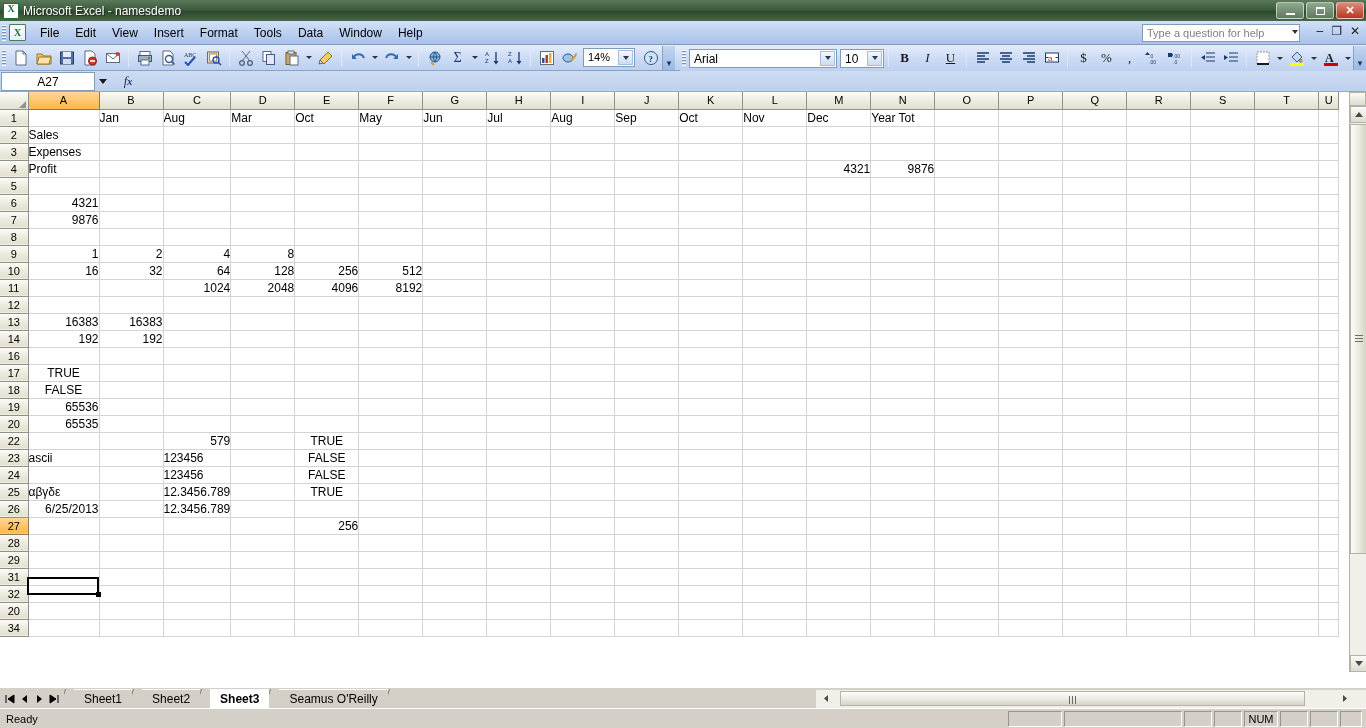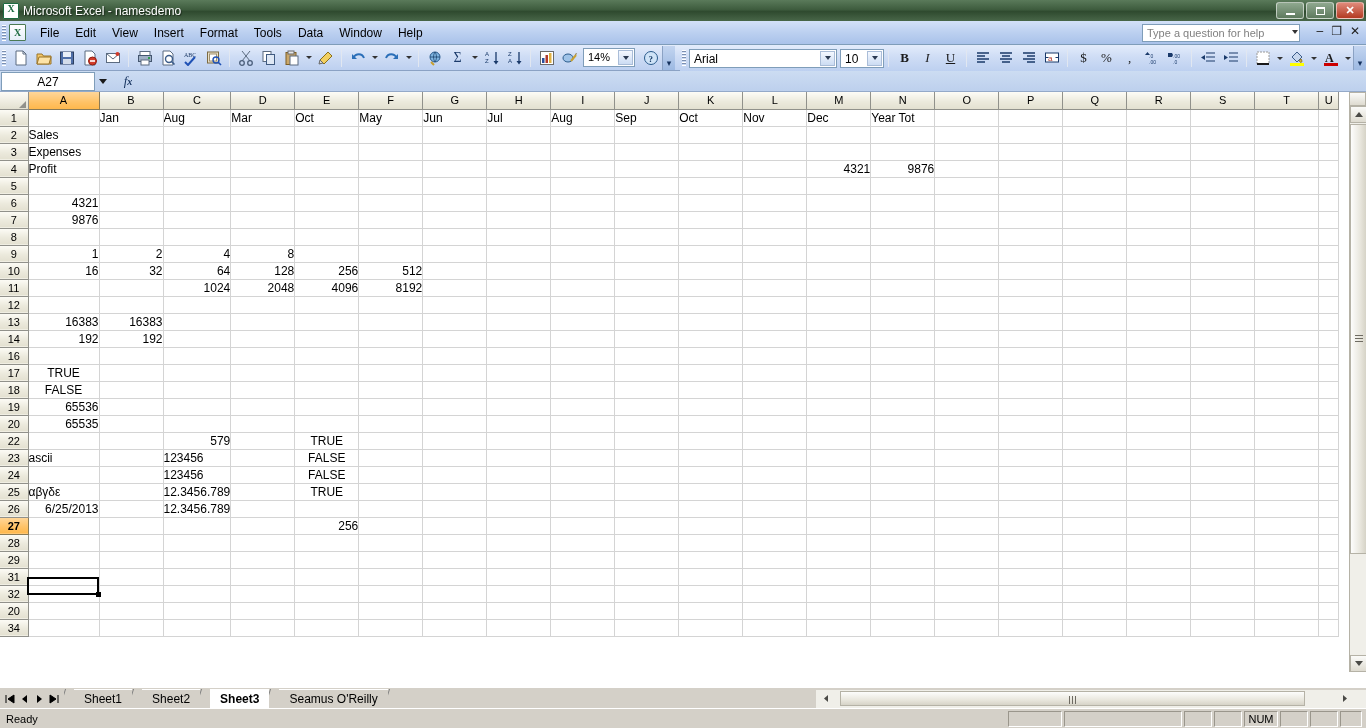--- a/index.html
+++ b/index.html
@@ -188,21 +188,21 @@
     width:0; height:0; border-left: 7px solid transparent; border-bottom: 7px solid #91918b;
   }
   .rowhead {
     width: 28px; height: 17px;
     background: linear-gradient(to bottom, #fdfcf6 0%, #eceadd 55%, #e3e0d0 100%);
     border-right: 1px solid #91918b; border-bottom: 1px solid #91918b;
     font-size: 11px; text-align: center; color: #000; vertical-align: middle;
   }
   .rowhead.sel {
     background: linear-gradient(to bottom, #ffd699 0%, #ffc266 60%, #ffb84d 100%);
-    border-right: 1px solid #8a7a55; border-bottom: 1px solid #8a7a55; font-weight: bold;
+    border-right: 1px solid #8a7a55; border-bottom: 1px solid #8a7a55;
   }
   td.cell {
     height: 17px; background: #fff;
     border-right: 1px solid #d4d4d4; border-bottom: 1px solid #d4d4d4;
     font-size: 12px; color: #000; vertical-align: middle;
     padding: 0 3px; overflow: hidden; white-space: nowrap;
   }
   td.cell.r { text-align: right; }
   td.cell.c { text-align: center; }
   td.cell.l { text-align: left; }

